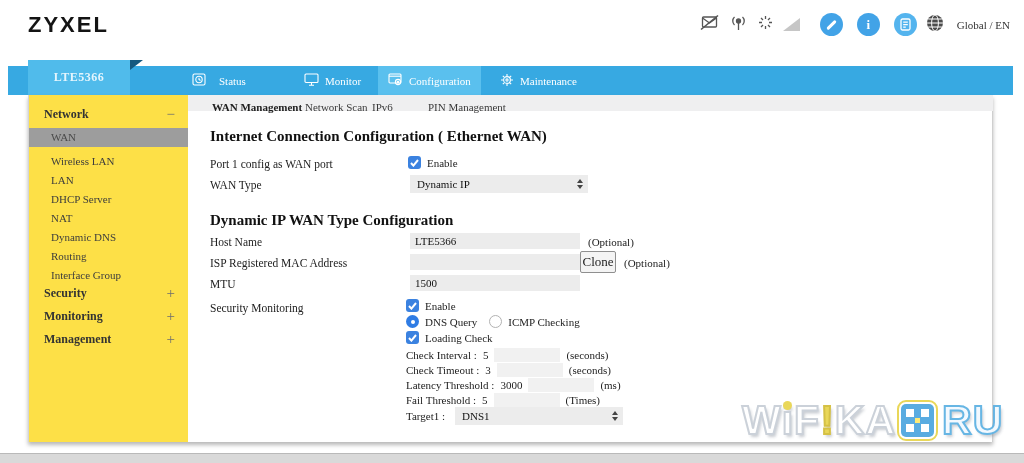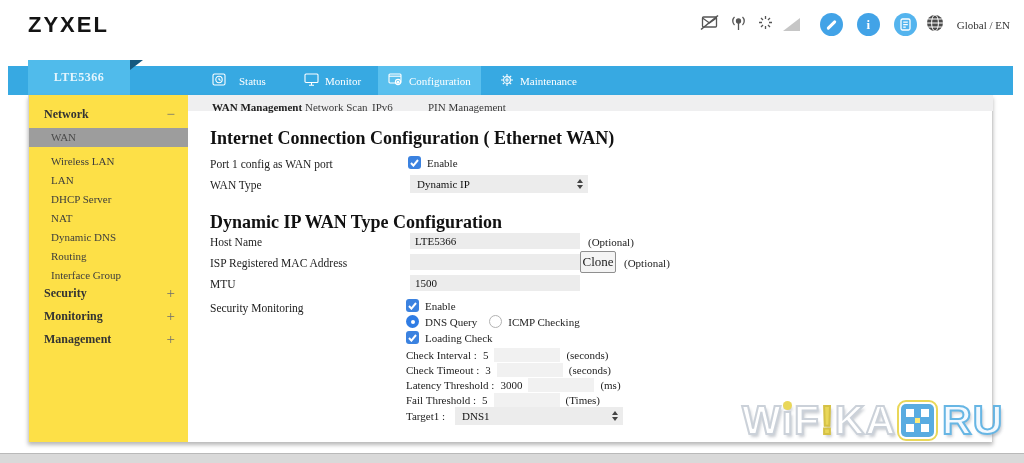--- a/index.html
+++ b/index.html
@@ -43,21 +43,21 @@
   .sitem { position:absolute; left:0; width:160px; height:19px; line-height:19px; padding-left:22px;
            font-size:11px; color:#3d3d3d; cursor:pointer; }
   .sitem.active { background:#9d9d9d; color:#4a4a4a; }
 
   .content { position:absolute; left:160px; top:0; width:805px; height:347px; background:#fff;
              border-right:1px solid #cfcfcf; }
   .subnav { position:absolute; left:0; top:0; width:805px; height:16px; background:#efeff0; }
   .subitem { position:absolute; top:0; height:24px; line-height:24px; font-size:11px; color:#3a3a3a; cursor:pointer; }
   .subitem.active { font-weight:bold; color:#1e1e1e; }
 
-  h2.sect { position:absolute; left:22px; font-size:18px; font-weight:bold; color:#111; white-space:nowrap; }
+  h2.sect { position:absolute; left:22px; font-size:15px; font-weight:bold; color:#111; white-space:nowrap; }
   .flabel { position:absolute; left:22px; font-size:11.5px; color:#222; white-space:nowrap; }
   .note { font-size:11px; color:#222; position:absolute; }
   .txt { position:absolute; border:none; background:#ececec; height:16px; width:170px;
          font-family:"Liberation Serif",serif; font-size:11px; color:#111; padding:1px 5px; }
   .sel { position:absolute; background:#ececec; height:18px; display:flex; align-items:center;
          padding:0 18px 0 7px; font-size:11px; color:#111; cursor:pointer; }
   .stepper { position:absolute; right:4px; top:50%; transform:translateY(-50%); width:7px; }
   .stepper i { display:block; width:0; height:0; border-left:3.5px solid transparent; border-right:3.5px solid transparent; }
   .stepper .up { border-bottom:4px solid #444; margin-bottom:2px; }
   .stepper .dn { border-top:4px solid #444; }
@@ -145,21 +145,21 @@
         </svg>
       </span>
       <span class="lang">Global / EN</span>
     </div>
   </header>
 
   <nav class="navbar">
     <div class="device-tab">LTE5366</div>
     <div class="tab-fold"></div>
 
-    <div class="ntab" style="left:204px;gap:13px;">
+    <div class="ntab" style="left:184px;gap:13px;">
       <span>
         <svg width="14" height="13" viewBox="0 0 14 13">
           <rect x="1" y="1" width="12" height="11" rx="1.5"></rect>
           <circle cx="7" cy="6.5" r="3.2"></circle>
           <path d="M7 4.7v1.8l1.5 1"></path>
         </svg>
       </span>
       <span>Status</span>
     </div>
 

